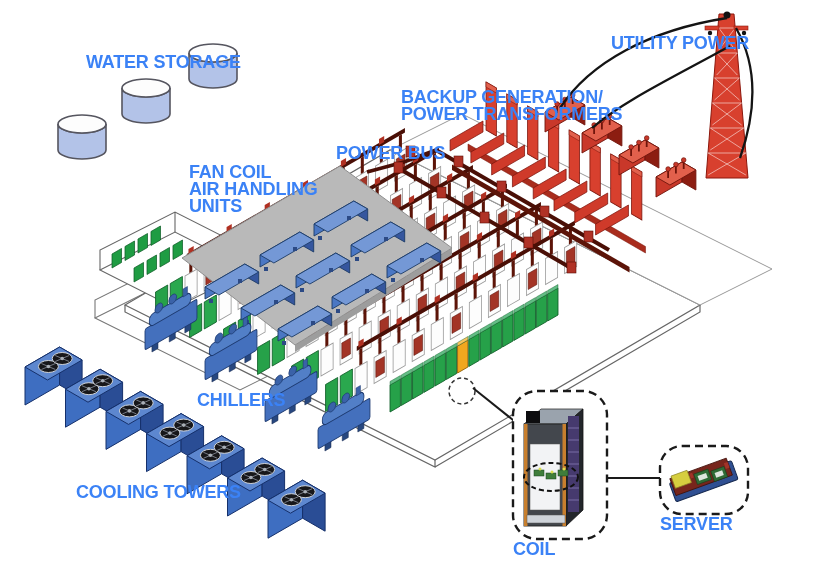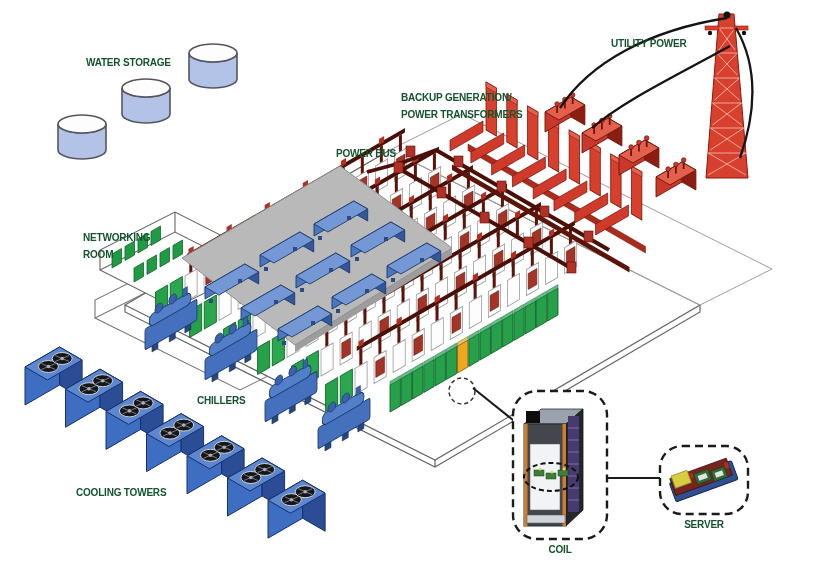--- a/index.html
+++ b/index.html
@@ -1,21 +1,21 @@
 <!DOCTYPE html>
 <html><head>
 <meta charset="utf-8">
 <style>
   html,body{margin:0;padding:0;background:#ffffff;}
   #canvas{position:relative;width:814px;height:576px;background:#ffffff;overflow:hidden;
           font-family:"Liberation Sans","DejaVu Sans",sans-serif;}
   #scene{position:absolute;left:0;top:0;}
-  .lbl{position:absolute;font-weight:bold;font-size:10px;line-height:17px;color:#14532d;
+  .lbl{position:absolute;font-weight:bold;font-size:18px;line-height:17px;color:#3b82f6;
        letter-spacing:-0.2px;white-space:pre-line;}
-  .lbl.center{text-align:center;}
+  .lbl.center{}
 </style>
 </head>
 <body>
 
 <div id="canvas">
 
 <svg id="scene" width="814" height="576" viewBox="0 0 814 576">
   <defs>
     <g id="tank">
       <path d="M-24,0 L-24,26 A24,9 0 0 0 24,26 L24,0 A24,9 0 0 1 -24,0 Z" fill="#b3c3e8" stroke="#55555f" stroke-width="1.6"></path>
@@ -550,20 +550,21 @@
       <rect x="24" y="-8" width="4" height="6" fill="#a23328"></rect>
     </g>
   </g>
 </svg>
 
 <div class="lbl" style="left:86px;top:54px">WATER STORAGE</div>
 <div class="lbl" style="left:611px;top:35px">UTILITY POWER</div>
 <div class="lbl" style="left:401px;top:89px">BACKUP GENERATION/
 POWER TRANSFORMERS</div>
 <div class="lbl" style="left:336px;top:145px">POWER BUS</div>
-<div class="lbl" style="left:83px;top:229px">NETWORKING
-ROOM</div>
+<div class="lbl" style="left:189px;top:164px">FAN COIL
+AIR HANDLING
+UNITS</div>
 <div class="lbl" style="left:197px;top:392px">CHILLERS</div>
 <div class="lbl" style="left:76px;top:484px">COOLING TOWERS</div>
 <div class="lbl center" style="left:513px;top:541px;width:94px">COIL</div>
 <div class="lbl center" style="left:660px;top:516px;width:88px">SERVER</div>
 
 </div>
 
 </body></html>

